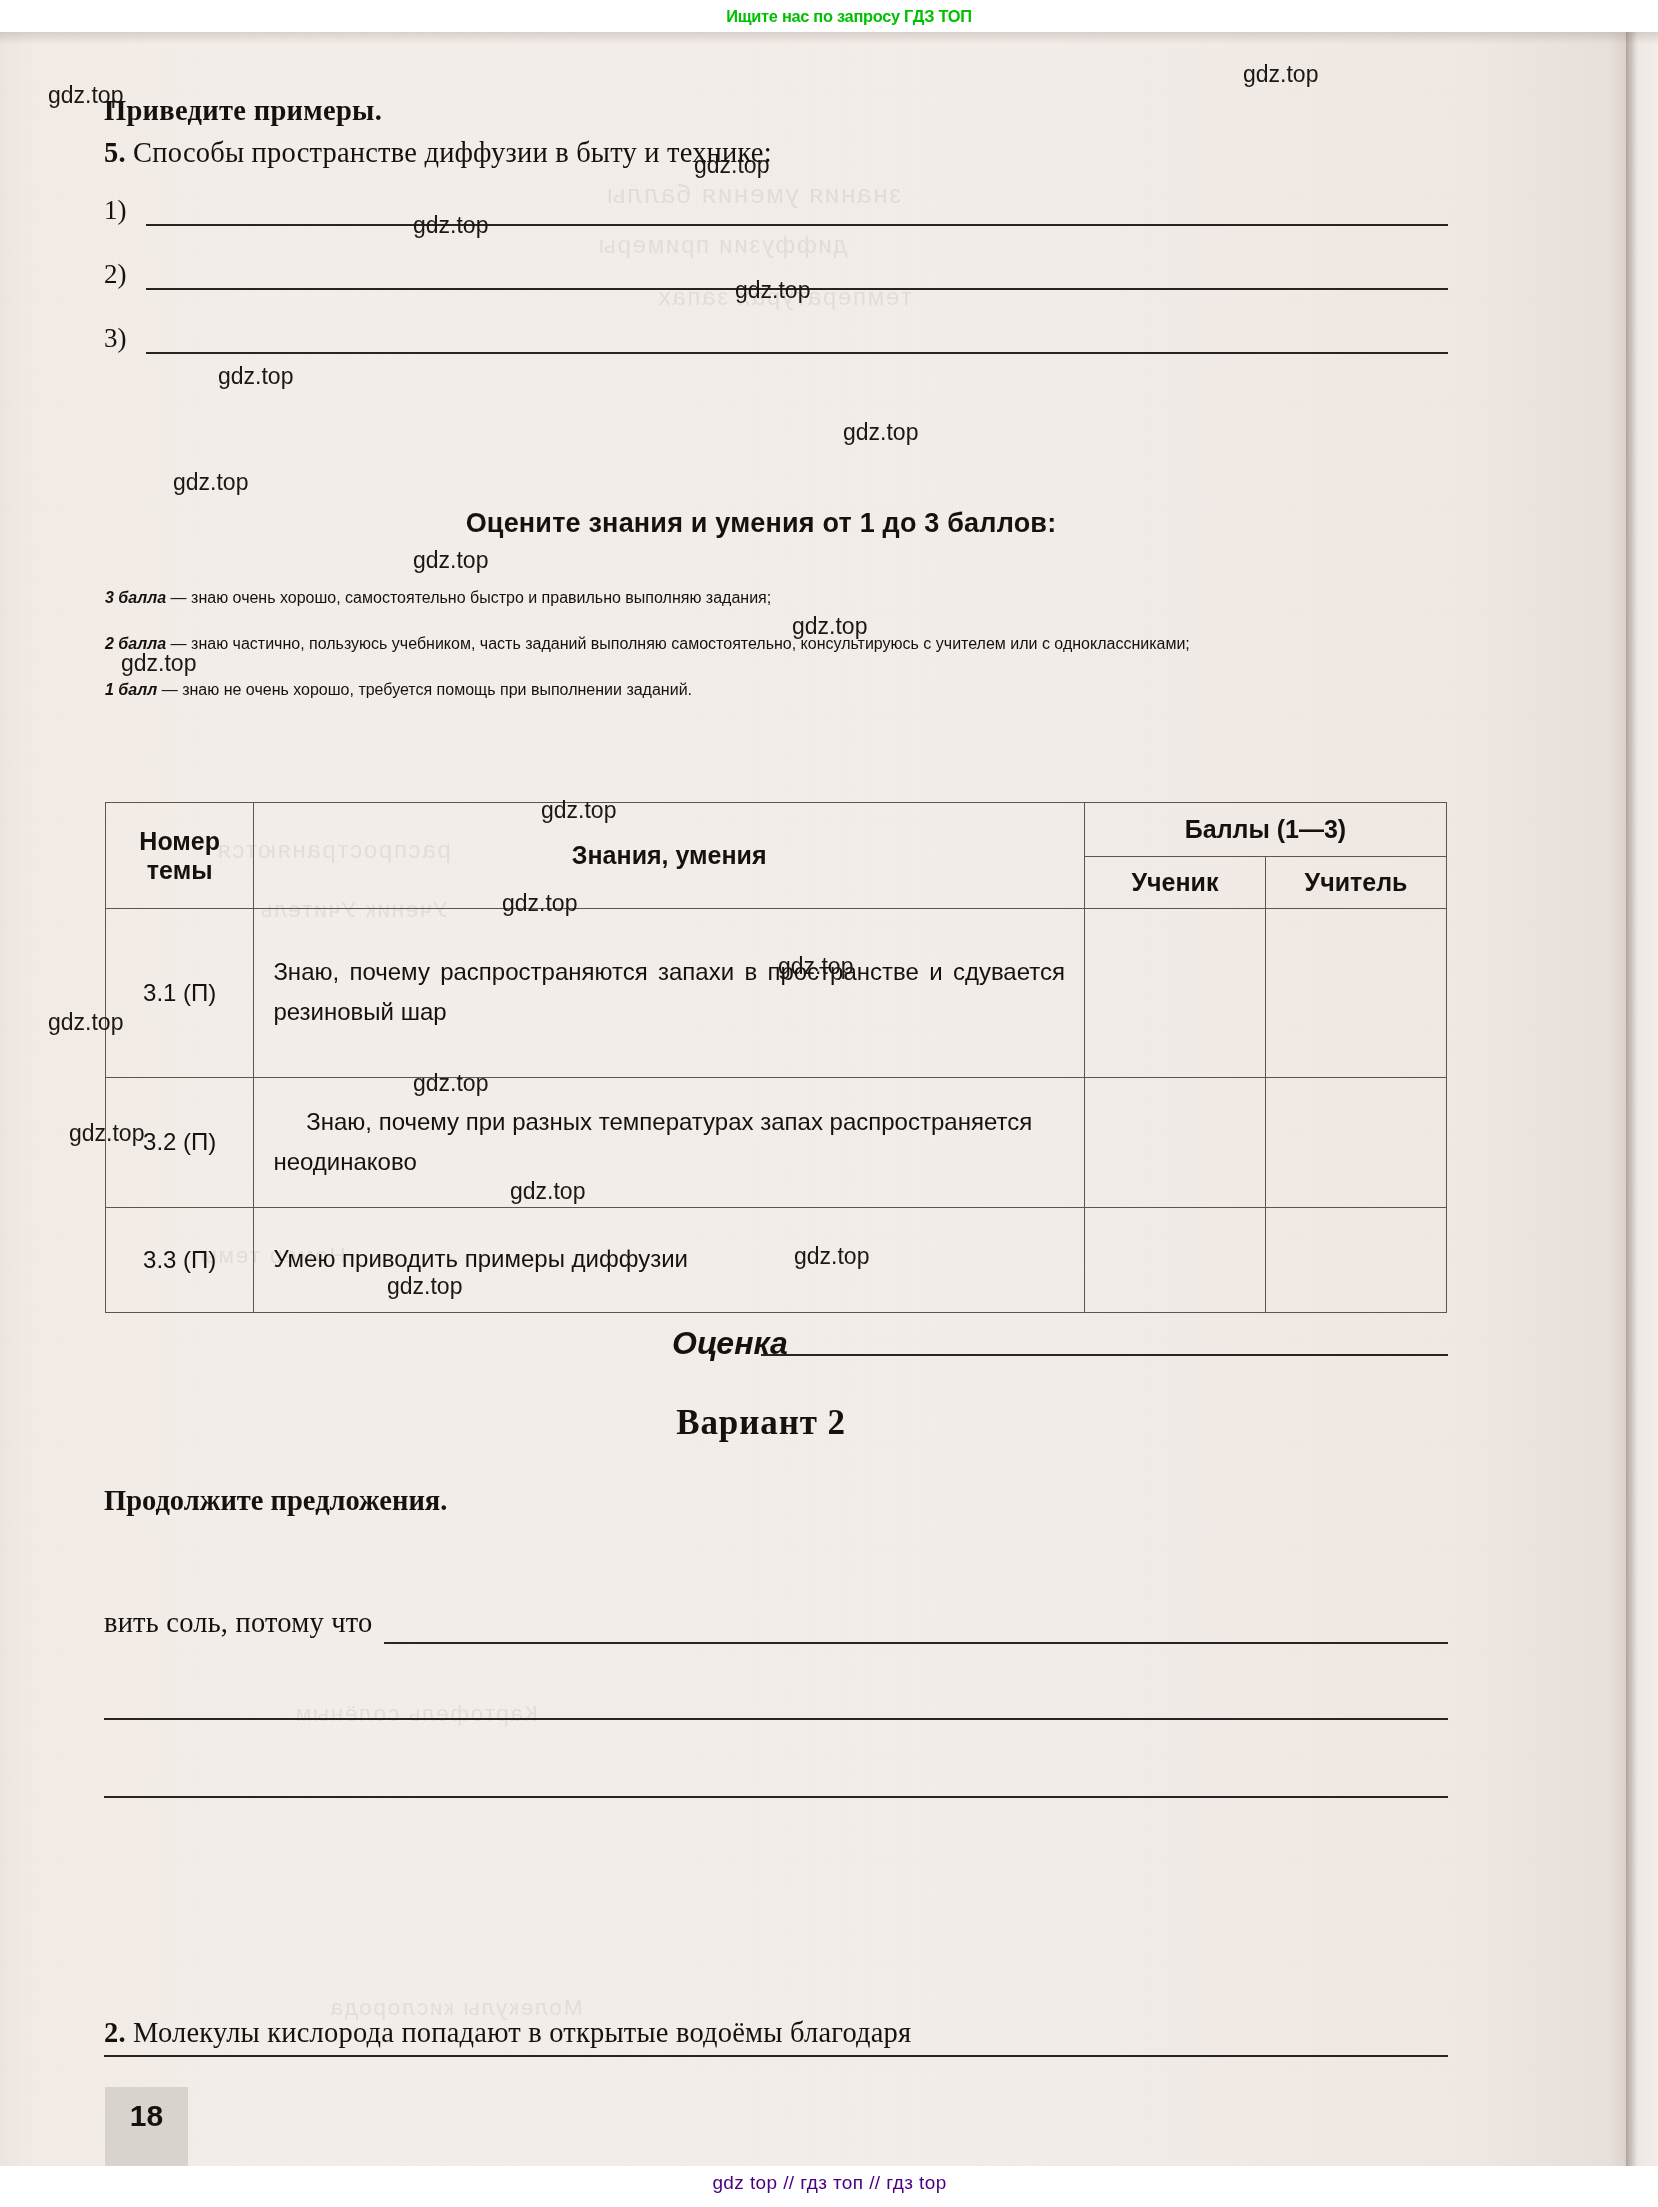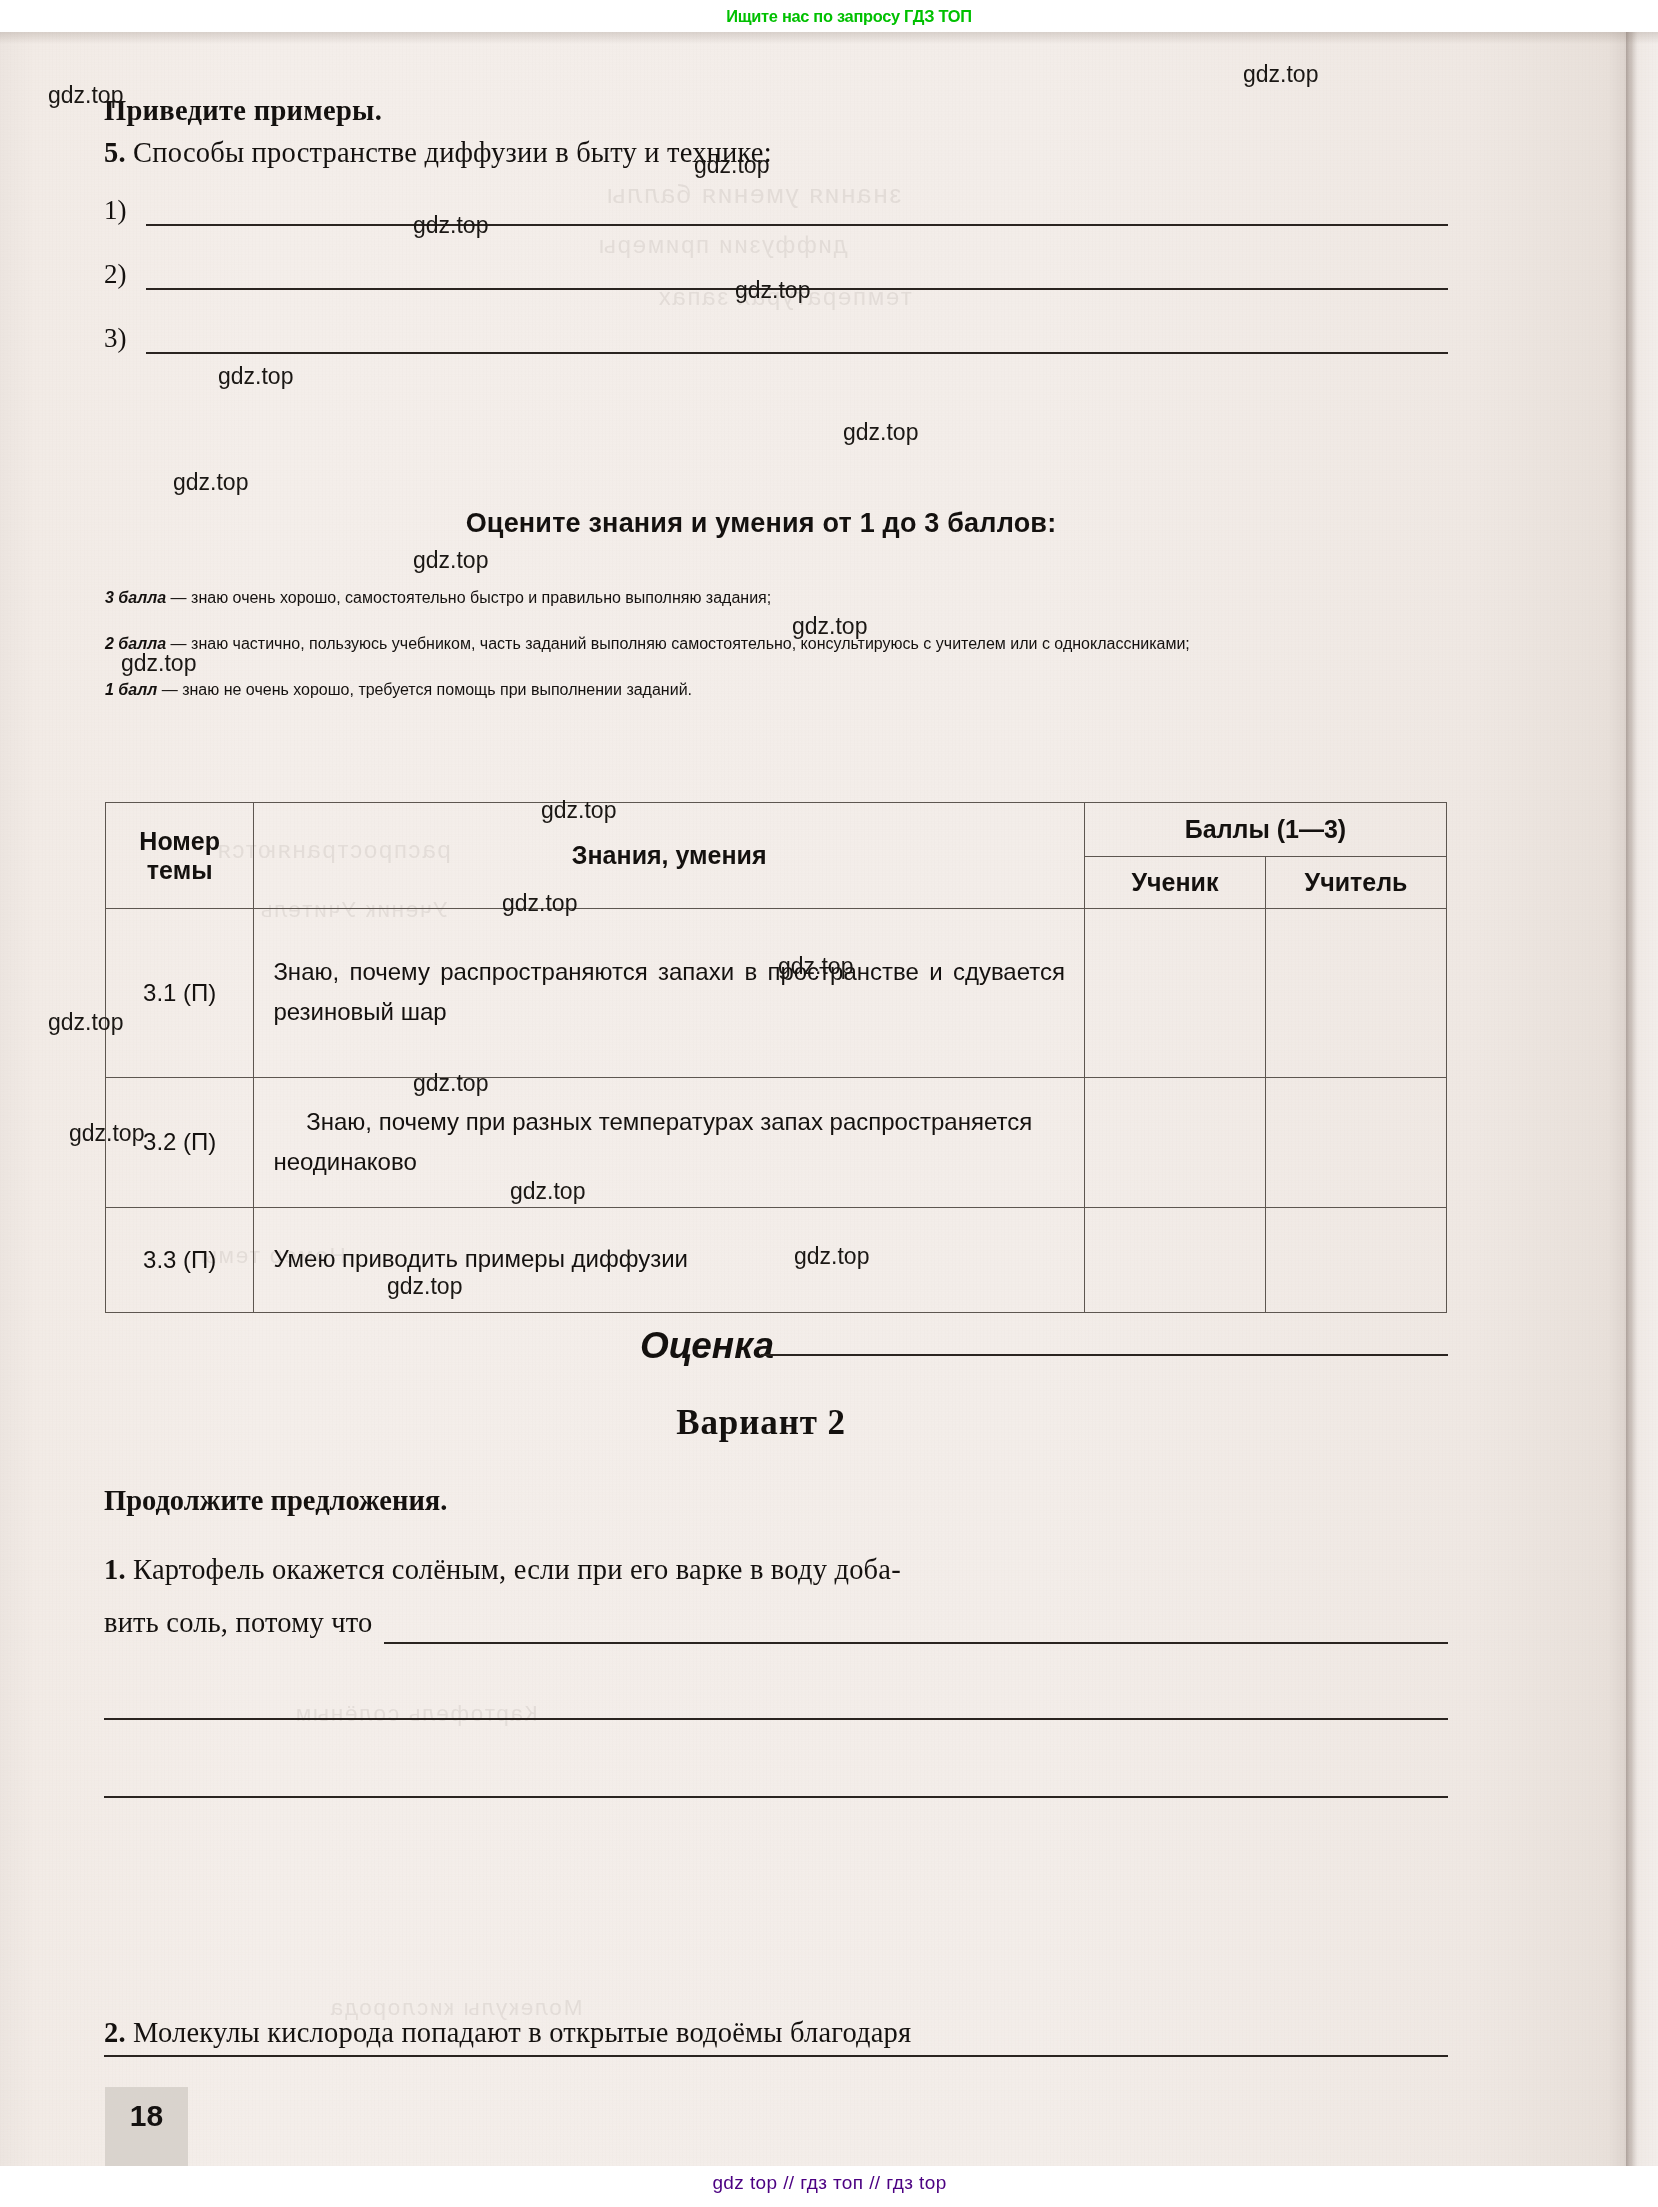--- a/index.html
+++ b/index.html
@@ -194,24 +194,24 @@
   .tbl td.c-score { width: 180px; }
   .tbl .r31 td { height: 138px; }
   .tbl .r32 td { height: 100px; text-align: center; }
   .tbl .r33 td { height: 74px; }
   .tbl .hdr-top { height: 54px; }
   .tbl .hdr-sub { height: 52px; }
 
   
   .ocenka-wrap { left: 0; top: 1293px; width: 1448px; }
   .ocenka-lbl {
-    position:absolute; left: 640px; top: 0;
+    position:absolute; left: 672px; top: 0;
     font-family: "Liberation Sans Narrow", "Liberation Sans", sans-serif;
     font-weight: bold; font-style: italic;
-    font-size: 37px;
+    font-size: 32px;
     color: #14110f;
   }
   .ocenka-rule {
     position:absolute; left: 761px; top: 29px;
     width: 687px; height: 1.7px; background: #2a2420;
   }
 
   
   .variant {
     left: 0; top: 1371px; width: 1522px;
@@ -382,24 +382,20 @@
 
     <div class="abs ocenka-wrap">
       <span class="ocenka-lbl">Оценка</span>
       <span class="ocenka-rule"></span>
     </div>
 
     <div class="abs variant">Вариант 2</div>
 
     <div class="abs serif-bold h-continue">Продолжите предложения.</div>
 
-    <div class="abs qtext" style="left:104px; top:1522px; width:1349px;">
-      <b>1.</b>
-      <span>Картофель окажется солёным, если при его варке в воду доба-</span>
-    </div>
     <div class="abs qtext" style="left:104px; top:1575px;">
       <span>вить соль, потому что</span>
     </div>
     <span class="rule" style="left:384px; top:1610px; width:1064px;"></span>
     <span class="rule" style="left:104px; top:1686px; width:1344px;"></span>
     <span class="rule" style="left:104px; top:1764px; width:1344px;"></span>
 
     <div class="abs qtext" style="left:104px; top:1985px; width:1349px;">
       <b>2.</b>
       <span>Молекулы кислорода попадают в открытые водоёмы благодаря</span>

